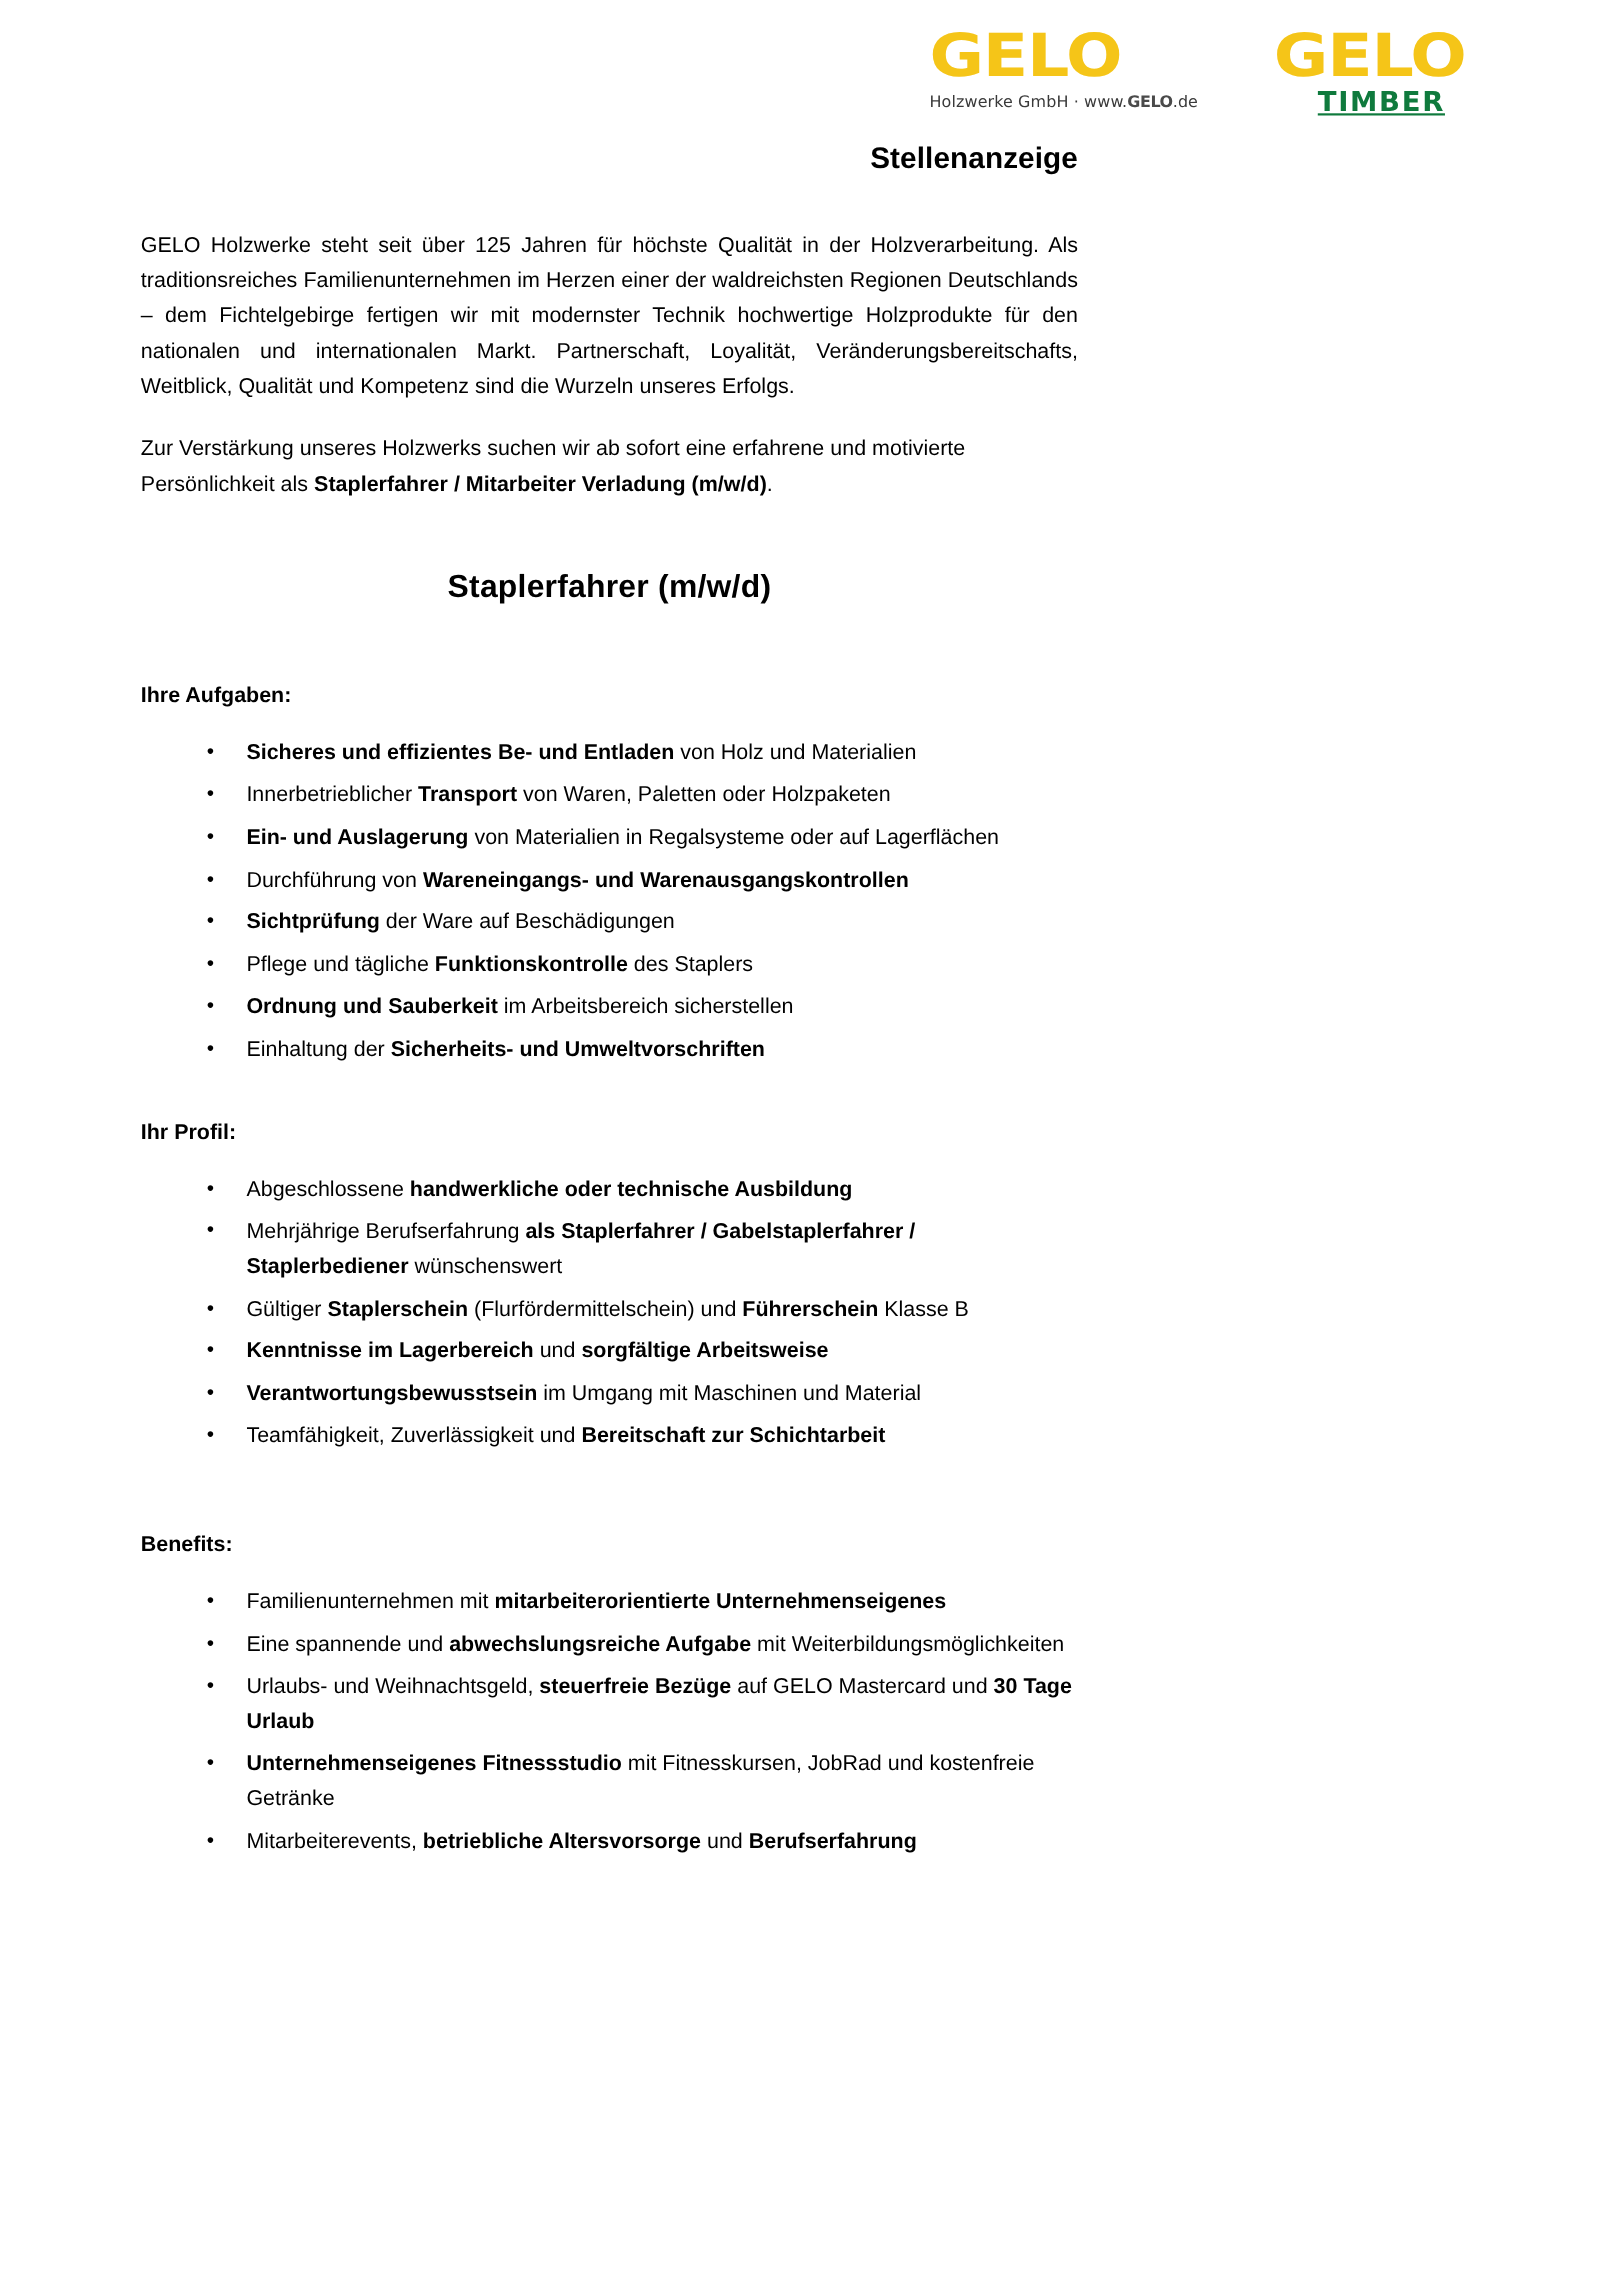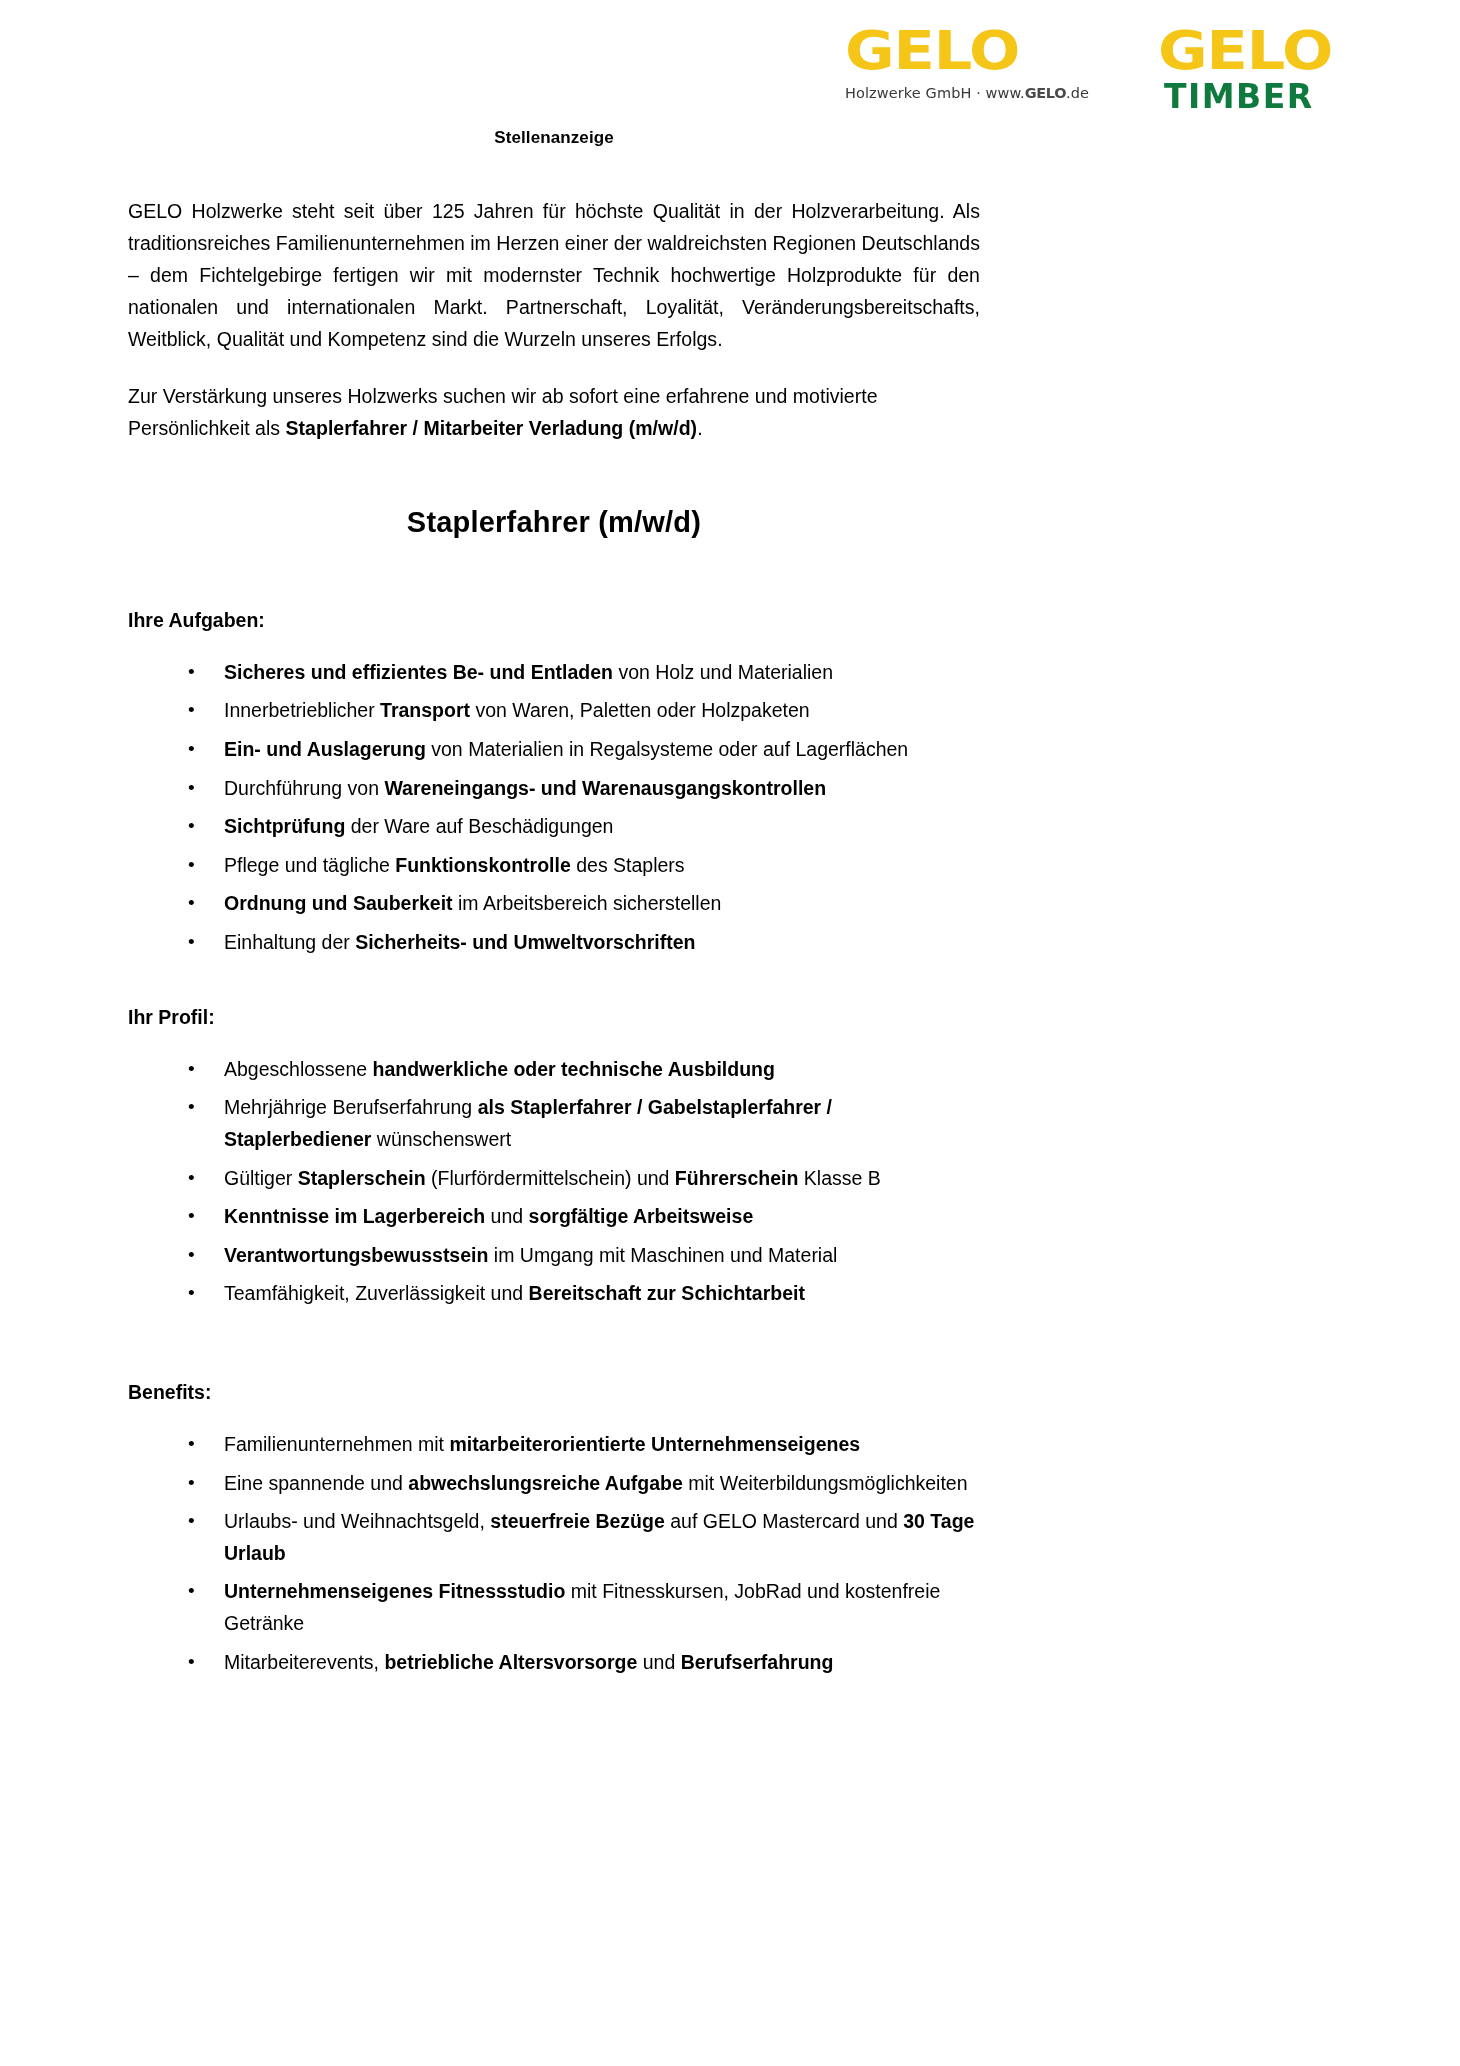--- a/index.html
+++ b/index.html
@@ -60,41 +60,42 @@
     white-space: nowrap;
   }
   .logo-sub-holzwerke .inline-gelo {
     font-weight: bold;
     color: #4a4a4a;
     letter-spacing: -0.4px;
   }
   .logo-sub-timber {
     font-family: "DejaVu Sans", sans-serif;
     font-weight: bold;
-    font-size: 33px;
+    font-size: 25px;
     color: #0f7a3d;
     letter-spacing: 1.5px;
     text-align: right;
     margin-top: 2px;
     line-height: 1;
+    text-decoration: underline;
   }
 
   
   .content {
     position: absolute;
     left: 128px;
     top: 128px;
     width: 852px;
   }
 
   .doc-title {
-    text-align: center;
-    font-family: "Liberation Sans", sans-serif;
-    font-weight: bold;
-    font-size: 17px;
+    text-align: right;
+    font-family: "Liberation Sans", sans-serif;
+    font-weight: bold;
+    font-size: 27px;
     letter-spacing: 0.1px;
     margin: 0 0 48px 0;
     line-height: 1.2;
   }
 
   p.para {
     font-family: "Liberation Sans", sans-serif;
     font-size: 19.5px;
     line-height: 1.63;
     margin: 0 0 26px 0;

